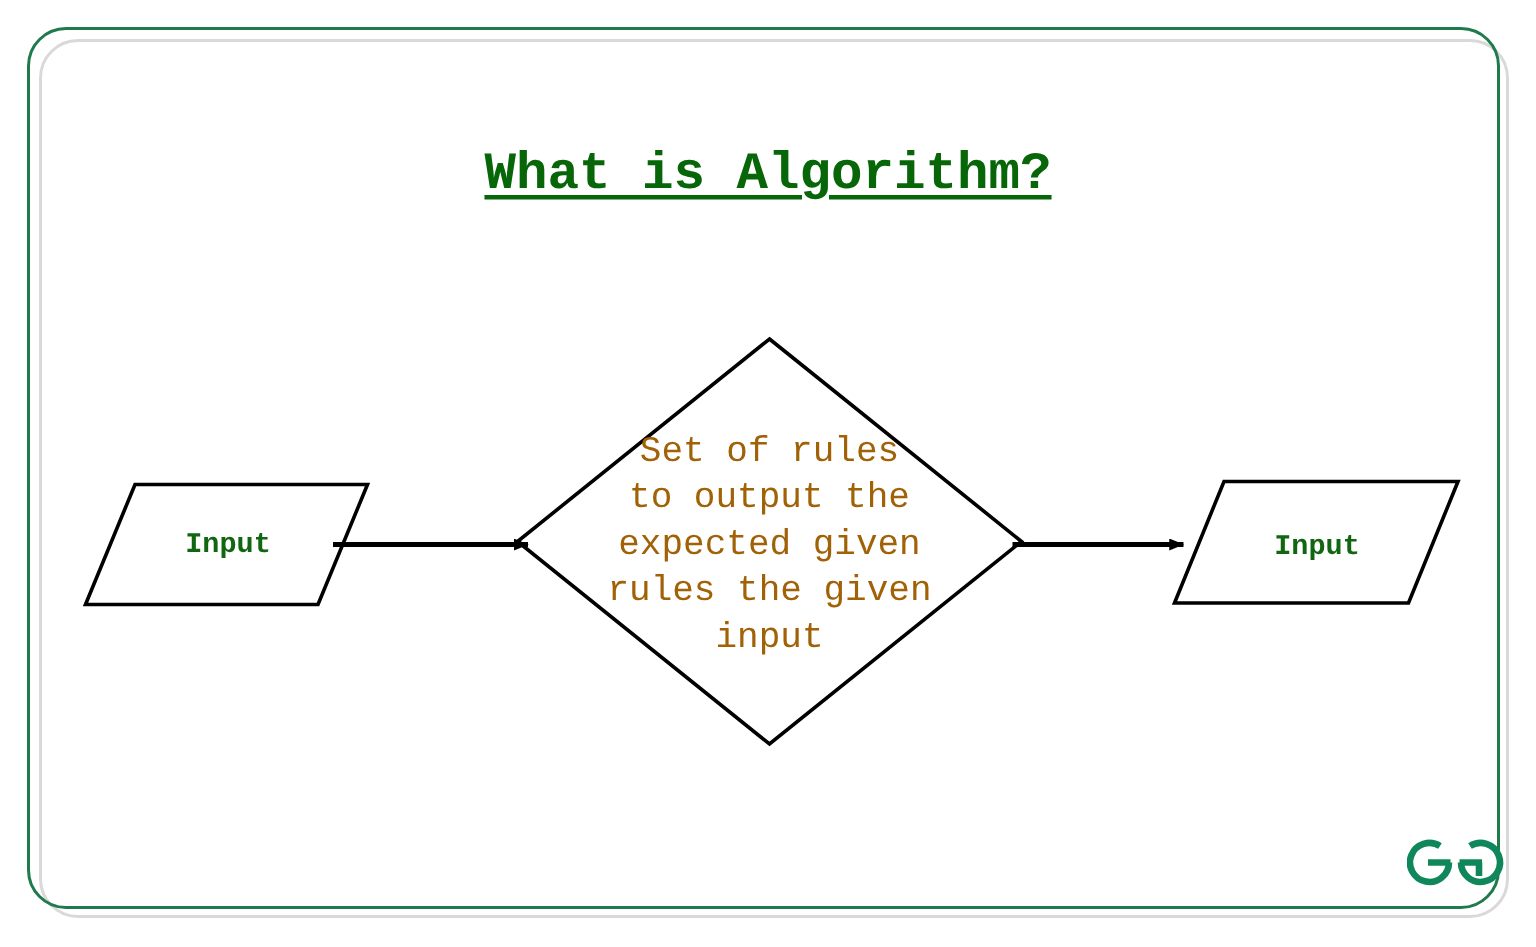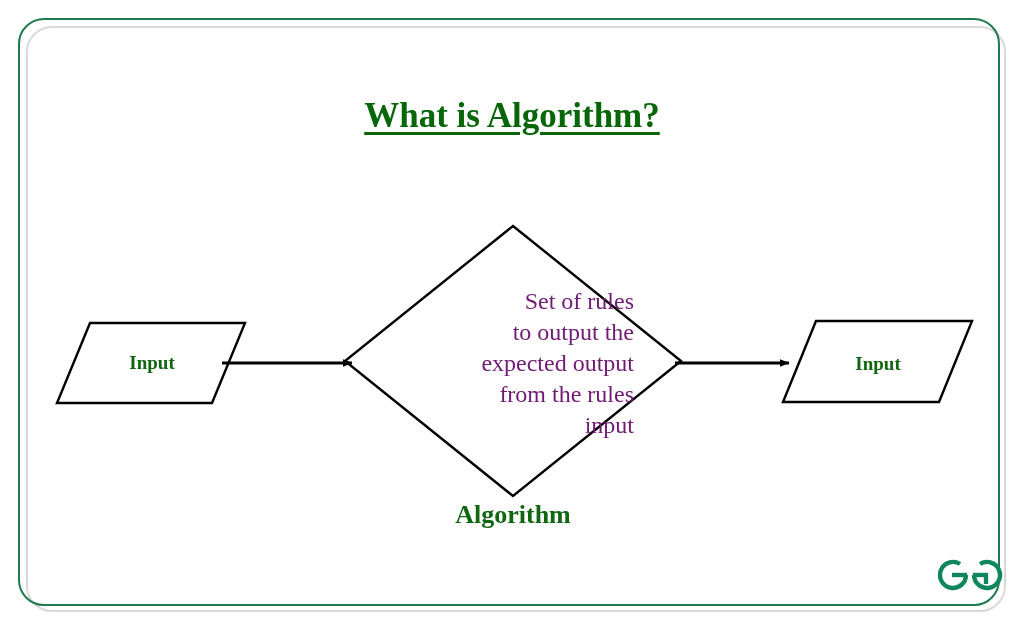--- a/index.html
+++ b/index.html
@@ -6,21 +6,21 @@
     margin: 0;
     padding: 0;
     background: #ffffff;
   }
   #page {
     position: relative;
     width: 1024px;
     height: 631px;
     background: #ffffff;
     overflow: hidden;
-    font-family: Liberation Serif, serif;
+    font-family: Liberation Mono, monospace;
   }
 
   
   .frame-shadow {
     position: absolute;
     left: 26px;
     top: 26px;
     width: 980px;
     height: 586px;
     border: 2px solid #d9d9d9;
@@ -87,22 +87,22 @@
     color: #116611;
     font-weight: bold;
     font-size: 26px;
   }
 
   .process-text {
     position: absolute;
     left: 392px;
     top: 286px;
     width: 242px;
-    text-align: right;
-    color: #701a75;
+    text-align: center;
+    color: #a16207;
     font-size: 24px;
     line-height: 31px;
     font-weight: normal;
   }
 
   
   .logo {
     position: absolute;
     left: 938px;
     top: 552px;
@@ -136,26 +136,25 @@
     <line x1="222" y1="363" x2="352" y2="363" stroke="#000000" stroke-width="3.2" marker-end="url(#arrowhead)"></line>
 
     <line x1="675" y1="363" x2="789" y2="363" stroke="#000000" stroke-width="3.2" marker-end="url(#arrowhead)"></line>
   </svg>
 
   <div class="node-label" id="input-label">Input</div>
 
   <div class="process-text">
     <div>Set of rules</div>
     <div>to output the</div>
-    <div>expected output</div>
-    <div>from the rules</div>
+    <div>expected given</div>
+    <div>rules the given</div>
     <div>input</div>
   </div>
 
-  <div id="algorithm-caption">Algorithm</div>
 
   <div class="node-label" id="output-label">Input</div>
 
   <svg class="logo" viewBox="0 0 66 46">
 
     <path d="M28,23 a13,13 0 1,1 -6,-11" fill="none" stroke="#10875a" stroke-width="4.4" stroke-linecap="butt"></path>
     <line x1="14" y1="23" x2="29" y2="23" stroke="#10875a" stroke-width="4.4"></line>
 
     <path d="M36,23 a13,13 0 1,0 6,-11" fill="none" stroke="#10875a" stroke-width="4.4" stroke-linecap="butt"></path>
     <line x1="35" y1="23" x2="50" y2="23" stroke="#10875a" stroke-width="4.4"></line>

